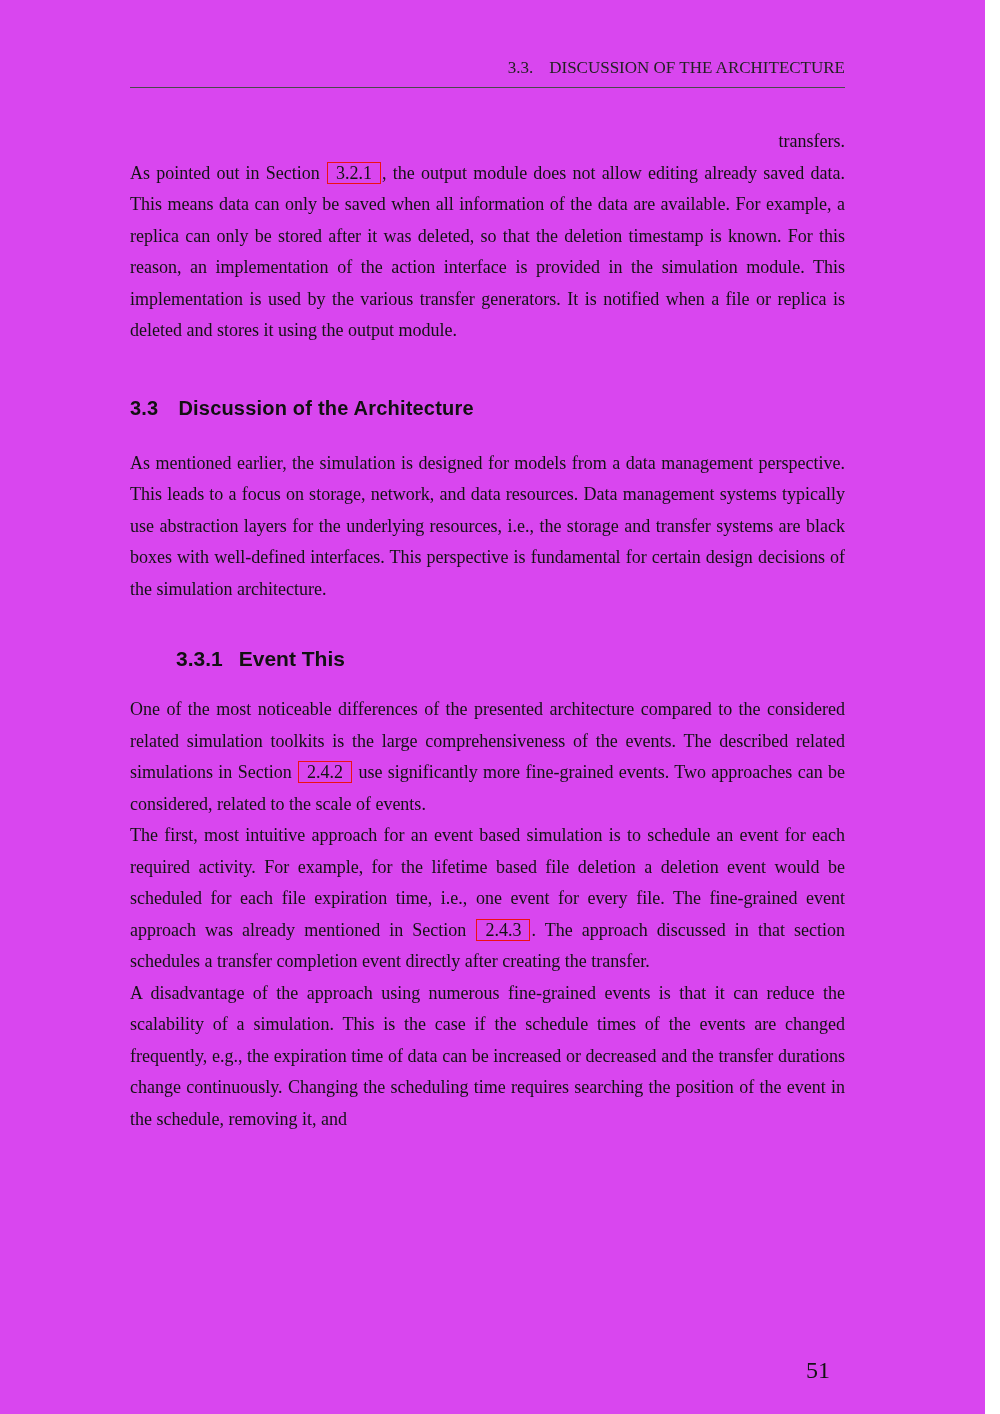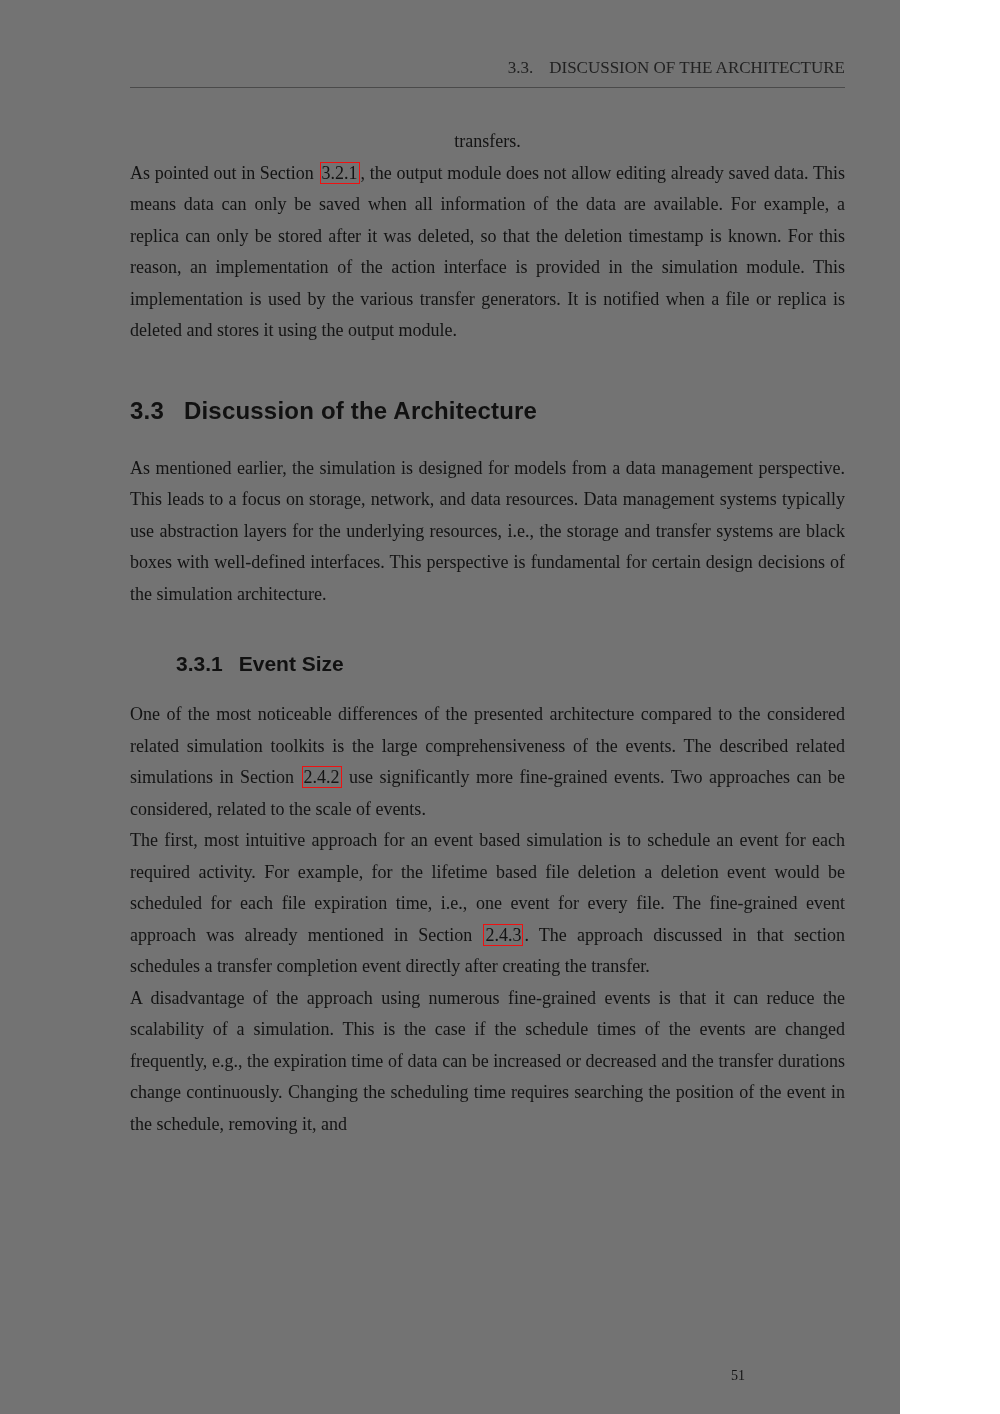--- a/index.html
+++ b/index.html
@@ -2,23 +2,23 @@
 <html><head>
 <meta charset="utf-8">
 <style>
   html, body {
     margin: 0;
     padding: 0;
     background: #ffffff;
   }
   .page {
     position: relative;
-    width: 900px;
+    width: 985px;
     height: 1414px;
-    background: #737373;
+    background: #d946ef;
     color: #131313;
     font-family: "Liberation Serif", "DejaVu Serif", serif;
     box-sizing: border-box;
     overflow: hidden;
   }
   .content {
     position: absolute;
     left: 130px;
     top: 0;
     width: 715px;
@@ -40,33 +40,33 @@
   }
   .body-text {
     font-size: 18px;
     line-height: 31.5px;
     text-align: justify;
     margin: 0;
     color: #131313;
   }
   p.first-frag {
     margin-top: 38px;
-    text-align: center;
+    text-align: right;
   }
   .para-heading {
     font-family: "Liberation Sans", "DejaVu Sans", sans-serif;
     font-weight: bold;
     font-size: 17.5px;
     color: #111111;
     margin: 42px 0 27px 0;
   }
   .section-heading {
     font-family: "Liberation Sans", "DejaVu Sans", sans-serif;
     font-weight: bold;
-    font-size: 24px;
+    font-size: 20px;
     color: #111111;
     margin: 50px 0 28px 0;
     letter-spacing: 0.2px;
   }
   .section-heading .sec-num {
     margin-right: 20px;
   }
   .subsection-heading {
     font-family: "Liberation Sans", "DejaVu Sans", sans-serif;
     font-weight: bold;
@@ -75,29 +75,29 @@
     margin: 42px 0 23px 0;
   }
   .subsection-heading .sec-num {
     margin-right: 16px;
     margin-left: 46px;
   }
   .ref-link {
     color: #131313;
     text-decoration: none;
     border: 1.5px solid #ee1111;
-    padding: 0 1px;
+    padding: 0 8px;
     margin: 0 1px;
     cursor: pointer;
   }
   .page-number {
     position: absolute;
     right: 155px;
     bottom: 30px;
-    font-size: 14px;
+    font-size: 24px;
     color: #131313;
   }
 </style>
 </head>
 <body>
 
 <div class="page">
   <div class="content">
 
     <div class="running-header">
@@ -110,21 +110,21 @@
 
     <p class="body-text"><span>As pointed out in Section </span><a class="ref-link">3.2.1</a><span>, the output module does not allow editing already saved data. This means data can only be saved when all information of the data are available. For example, a replica can only be stored after it was deleted, so that the deletion timestamp is known. For this reason, an implementation of the action interface is provided in the simulation module. This implementation is used by the various transfer generators. It is notified when a file or replica is deleted and stores it using the output module.</span></p>
 
     <h1 class="section-heading">
       <span class="sec-num">3.3</span><span>Discussion of the Architecture</span>
     </h1>
 
     <p class="body-text">As mentioned earlier, the simulation is designed for models from a data management perspective. This leads to a focus on storage, network, and data resources. Data management systems typically use abstraction layers for the underlying resources, i.e., the storage and transfer systems are black boxes with well-defined interfaces. This perspective is fundamental for certain design decisions of the simulation architecture.</p>
 
     <h2 class="subsection-heading">
-      <span class="sec-num">3.3.1</span><span>Event Size</span>
+      <span class="sec-num">3.3.1</span><span>Event This</span>
     </h2>
 
     <p class="body-text"><span>One of the most noticeable differences of the presented architecture compared to the considered related simulation toolkits is the large comprehensiveness of the events. The described related simulations in Section </span><a class="ref-link">2.4.2</a><span> use significantly more fine-grained events. Two approaches can be considered, related to the scale of events.</span></p>
 
     <p class="body-text"><span>The first, most intuitive approach for an event based simulation is to schedule an event for each required activity. For example, for the lifetime based file deletion a deletion event would be scheduled for each file expiration time, i.e., one event for every file. The fine-grained event approach was already mentioned in Section </span><a class="ref-link">2.4.3</a><span>. The approach discussed in that section schedules a transfer completion event directly after creating the transfer.</span></p>
 
     <p class="body-text">A disadvantage of the approach using numerous fine-grained events is that it can reduce the scalability of a simulation. This is the case if the schedule times of the events are changed frequently, e.g., the expiration time of data can be increased or decreased and the transfer durations change continuously. Changing the scheduling time requires searching the position of the event in the schedule, removing it, and</p>
 
   </div>
 

